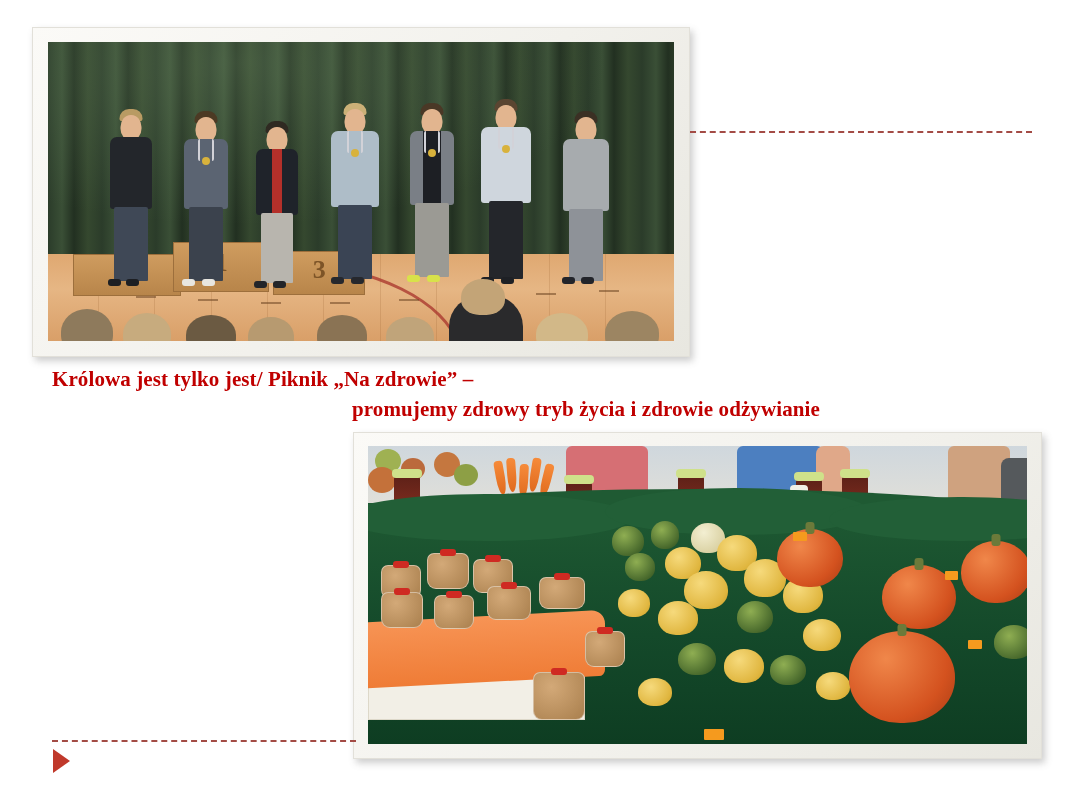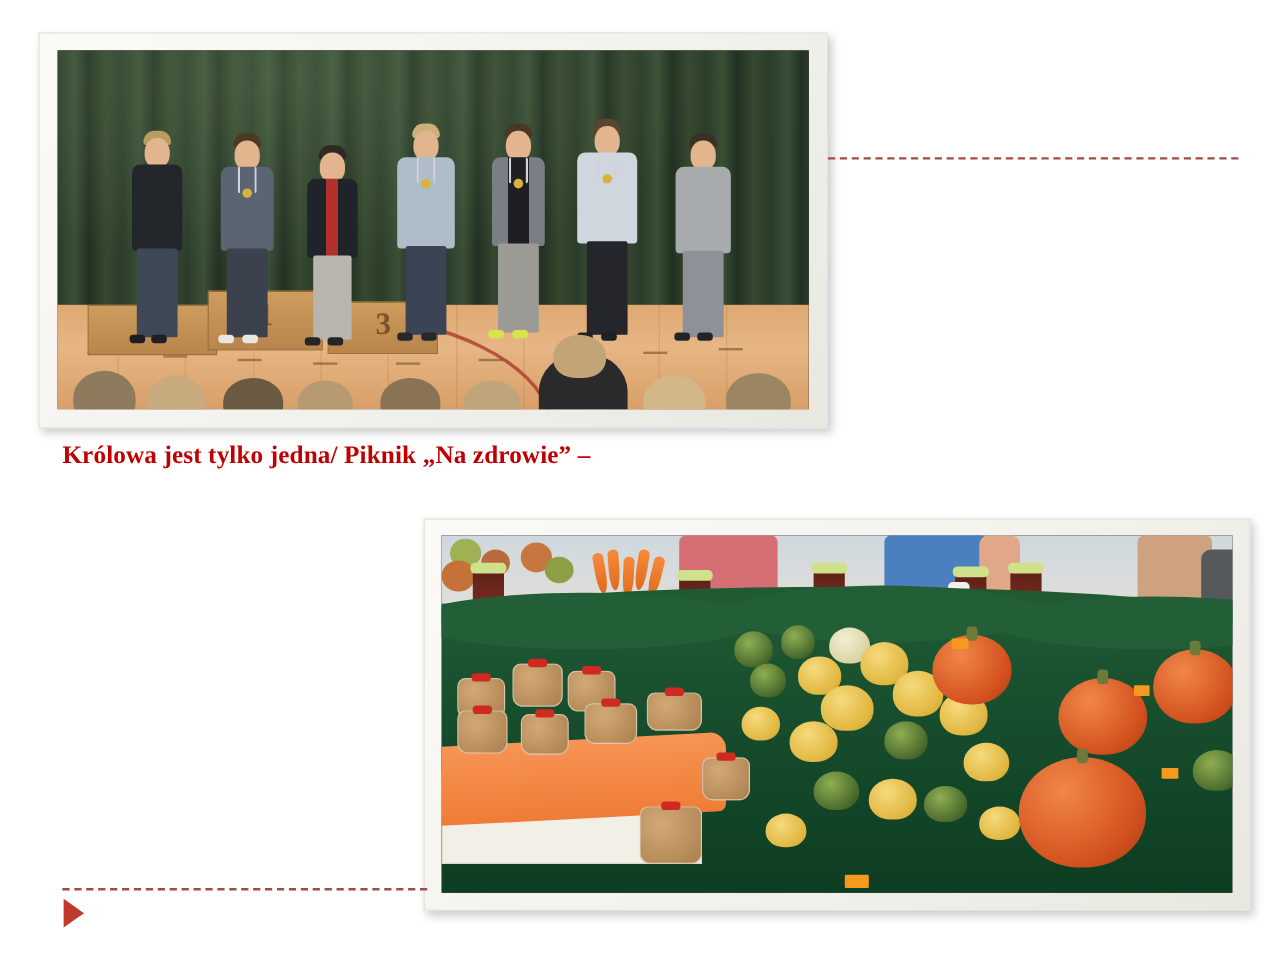--- a/index.html
+++ b/index.html
@@ -439,16 +439,17 @@
       <div class="p2-tag" style="left:91%;  top:65%; width:14px; height:9px;"></div>
       <div class="p2-tag" style="left:51%;  top:95%; width:20px; height:11px;"></div>
     </div>
   </div>
 
   <div class="dash-line" id="dash-top"></div>
   <div class="dash-line" id="dash-bottom"></div>
   <div id="play-marker"></div>
 
   <div id="caption">
-    <span>Królowa jest tylko jedna/  Piknik „Na zdrowie” –</span>
+    <span>Królowa jest tylko jest/  Piknik „Na zdrowie” –</span>
+    <span class="line2">promujemy zdrowy  tryb życia i zdrowie odżywianie</span>
   </div>
 
 </div>
 
 </body></html>

